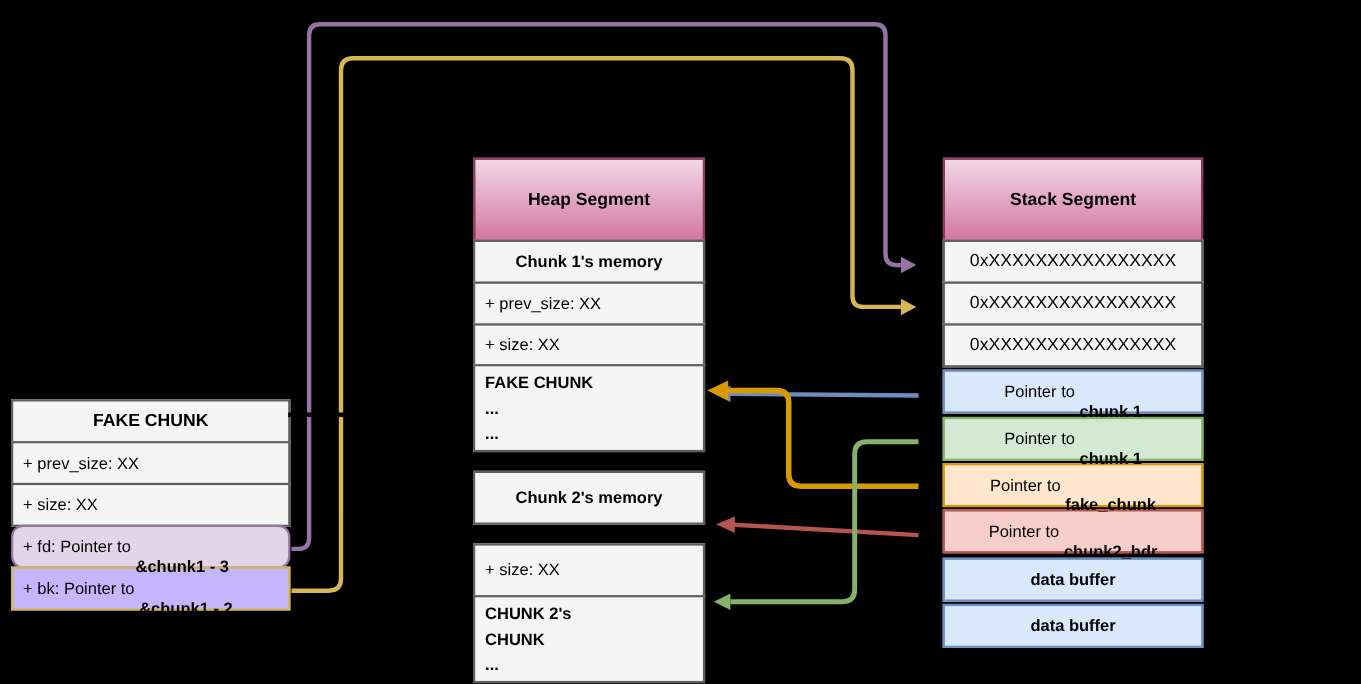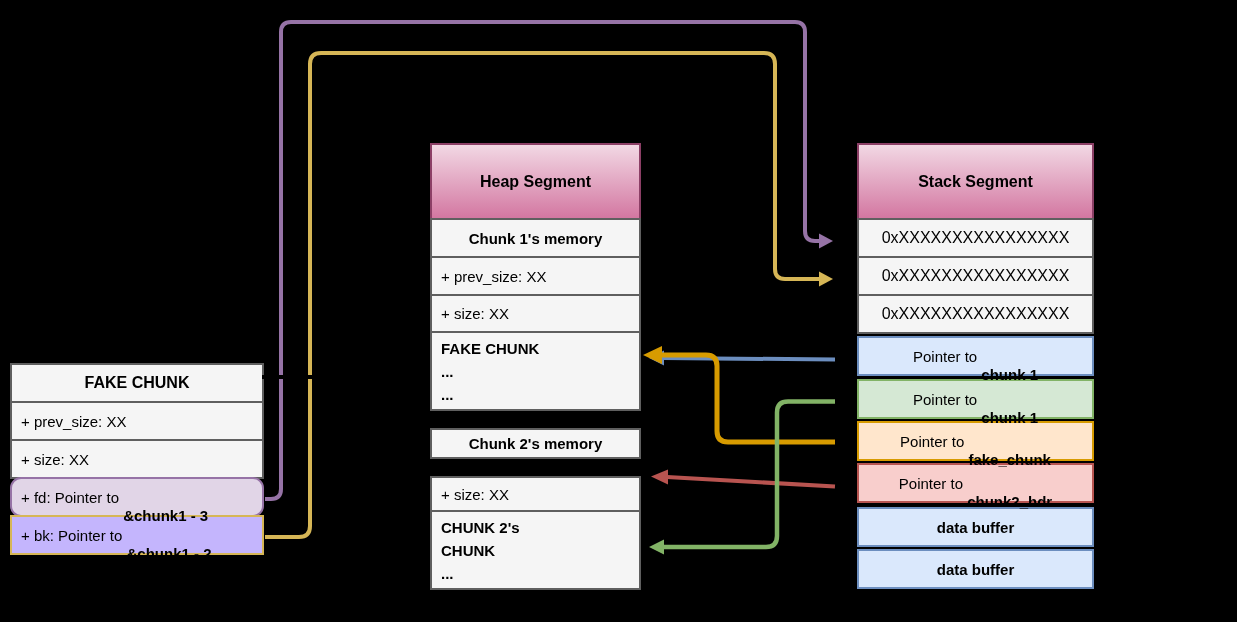--- a/index.html
+++ b/index.html
@@ -32,21 +32,21 @@
   .row.purple{background:#e1d5e7;border-color:#9673a6;border-radius:11px;}
   .row.lyellow{background:#c4b5fd;border-color:#d6b656;}
   .row.lblue{background:#dae8fc;border-color:#6c8ebf;}
   .row.lgreen{background:#d5e8d4;border-color:#82b366;}
   .row.lorange{background:#ffe6cc;border-color:#d79b00;}
   .row.lred{background:#f8cecc;border-color:#b85450;}
   #fake-chunk-table{left:10px;top:363px;width:254px;}
   #fake-chunk-table .hdr{height:40px;border:2px solid #5f5f5f;background:#f5f5f5;}
   #heap-table{left:430px;top:143px;width:211px;}
   #heap-table .r39{height:39px;}
-  #heap-table .r41{height:31px;margin-top:17px;}
+  #heap-table .r41{height:49px;margin-top:17px;}
   #stack-table{left:857px;top:143px;width:237px;}
   .gap2{margin-top:2px;}
   .gap3{margin-top:3px;}
   .gap4{margin-top:4px;}
   #arrow-layer{position:absolute;left:0;top:0;z-index:10;pointer-events:none;}
 </style>
 </head>
 <body>
 
 <div class="tbl" id="fake-chunk-table">

